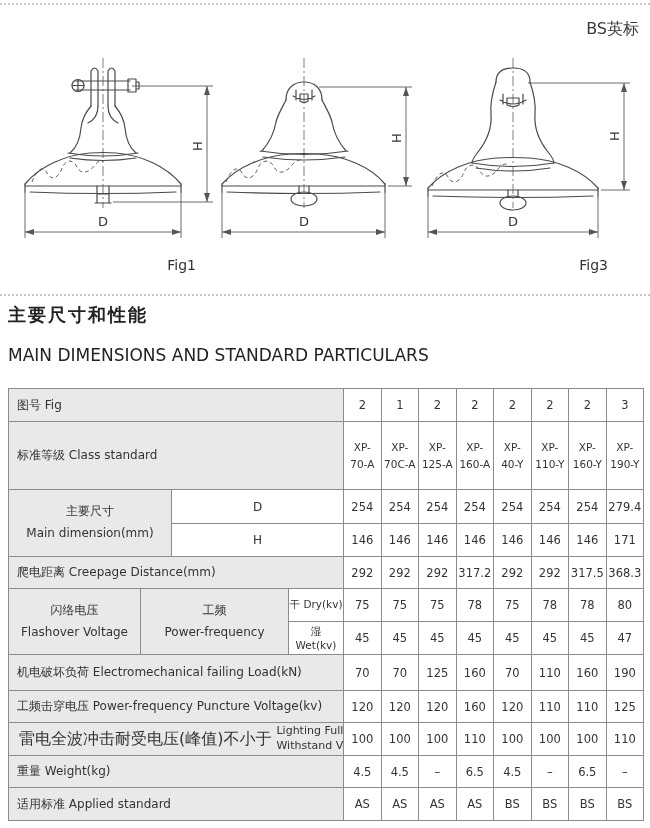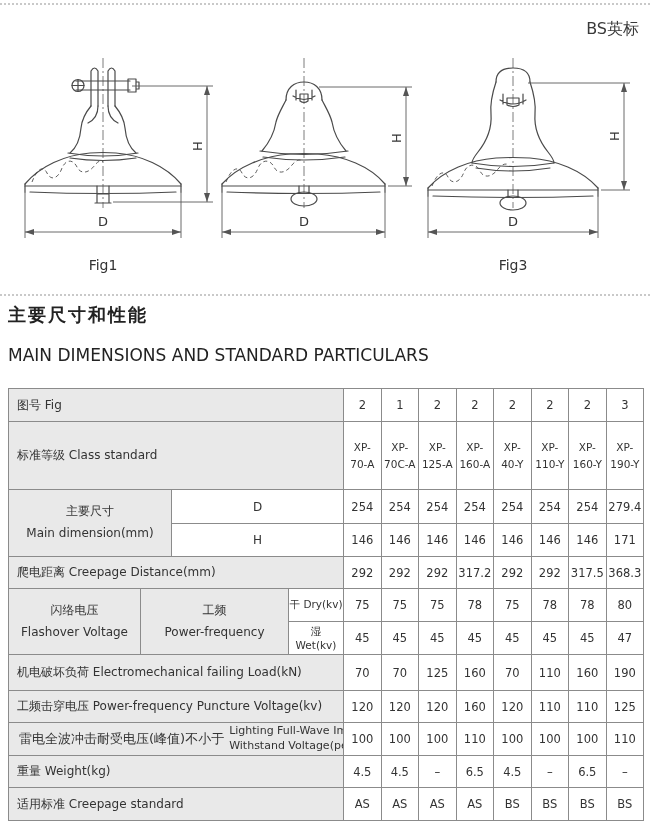--- a/index.html
+++ b/index.html
@@ -7,21 +7,21 @@
   .page{position:relative;width:650px;height:828px;background:#fff;overflow:hidden;}
   .dotted{position:absolute;left:0;width:650px;height:0;border-top:2px dotted #c9c9c9;}
   .dotted.top{top:3px;}
   .dotted.mid{top:294px;}
   .bs-tag{position:absolute;top:19px;right:11px;font-size:16px;color:#3a3a3a;}
   
   .figure{position:absolute;top:56px;}
   .figure.f1{left:10px;}
   .figure.f2{left:216px;}
   .figure.f3{left:418px;}
-  .fig-caption{text-align:center;font-size:14px;color:#333;margin-top:9px;}
+  .fig-caption{text-align:right;font-size:14px;color:#333;margin-top:9px;}
   .f1 .fig-caption{width:186px;}
   .f2 .fig-caption{width:176px;}
   .f3 .fig-caption{width:190px;}
   svg{display:block;}
   .draw{stroke:#4a4a4a;fill:none;stroke-width:1.2;stroke-linecap:round;stroke-linejoin:round;}
   .thin{stroke:#5a5a5a;fill:none;stroke-width:0.9;}
   .cline{stroke:#5a5a5a;fill:none;stroke-width:0.8;stroke-dasharray:10 3 2 3;}
   .squig{stroke:#4a4a4a;fill:none;stroke-width:0.9;stroke-dasharray:4 3;}
   .arr{fill:#555;stroke:none;}
   svg text{font-family:"DejaVu Sans","Liberation Sans",sans-serif;font-size:13px;fill:#333;}
@@ -33,21 +33,21 @@
   .specs td{border:1px solid #8b8b8b;font-size:12px;color:#333;padding:0;overflow:hidden;}
   .specs td.lab{background:#e9e9e9;}
   .specs td.full{text-align:left;padding-left:8px;}
   .specs td.ctr{text-align:center;}
   .specs td.sub{background:#fff;text-align:center;}
   .specs td.dw{background:#fff;text-align:center;font-size:10.5px;}
   .specs td.val{background:#fff;text-align:center;font-size:11.5px;}
   .specs .ln{display:block;line-height:1.8;}
   .specs td.val .line{display:block;line-height:1.55;font-size:10.5px;}
   .imp{display:flex;align-items:center;gap:5px;padding-left:10px;}
-  .imp-zh{font-size:13px;white-space:nowrap;}
+  .imp-zh{font-size:16px;white-space:nowrap;}
   .imp-en span{display:block;font-size:11px;line-height:1.35;text-align:left;white-space:nowrap;}
 </style>
 </head>
 <body>
 
 <div class="page">
 
   <div class="dotted top"></div>
   <div class="bs-tag">BS英标</div>
 
@@ -332,21 +332,21 @@
       <td class="val">4.5</td>
           <td class="val">4.5</td>
           <td class="val">–</td>
           <td class="val">6.5</td>
           <td class="val">4.5</td>
           <td class="val">–</td>
           <td class="val">6.5</td>
           <td class="val">–</td>
         </tr>
       <tr style="height:33px">
-        <td class="lab full" colspan="4">适用标准 Creepage standard</td>
+        <td class="lab full" colspan="4">适用标准 Applied standard</td>
       <td class="val">AS</td>
           <td class="val">AS</td>
           <td class="val">AS</td>
           <td class="val">AS</td>
           <td class="val">BS</td>
           <td class="val">BS</td>
           <td class="val">BS</td>
           <td class="val">BS</td>
         </tr>
     </tbody>

